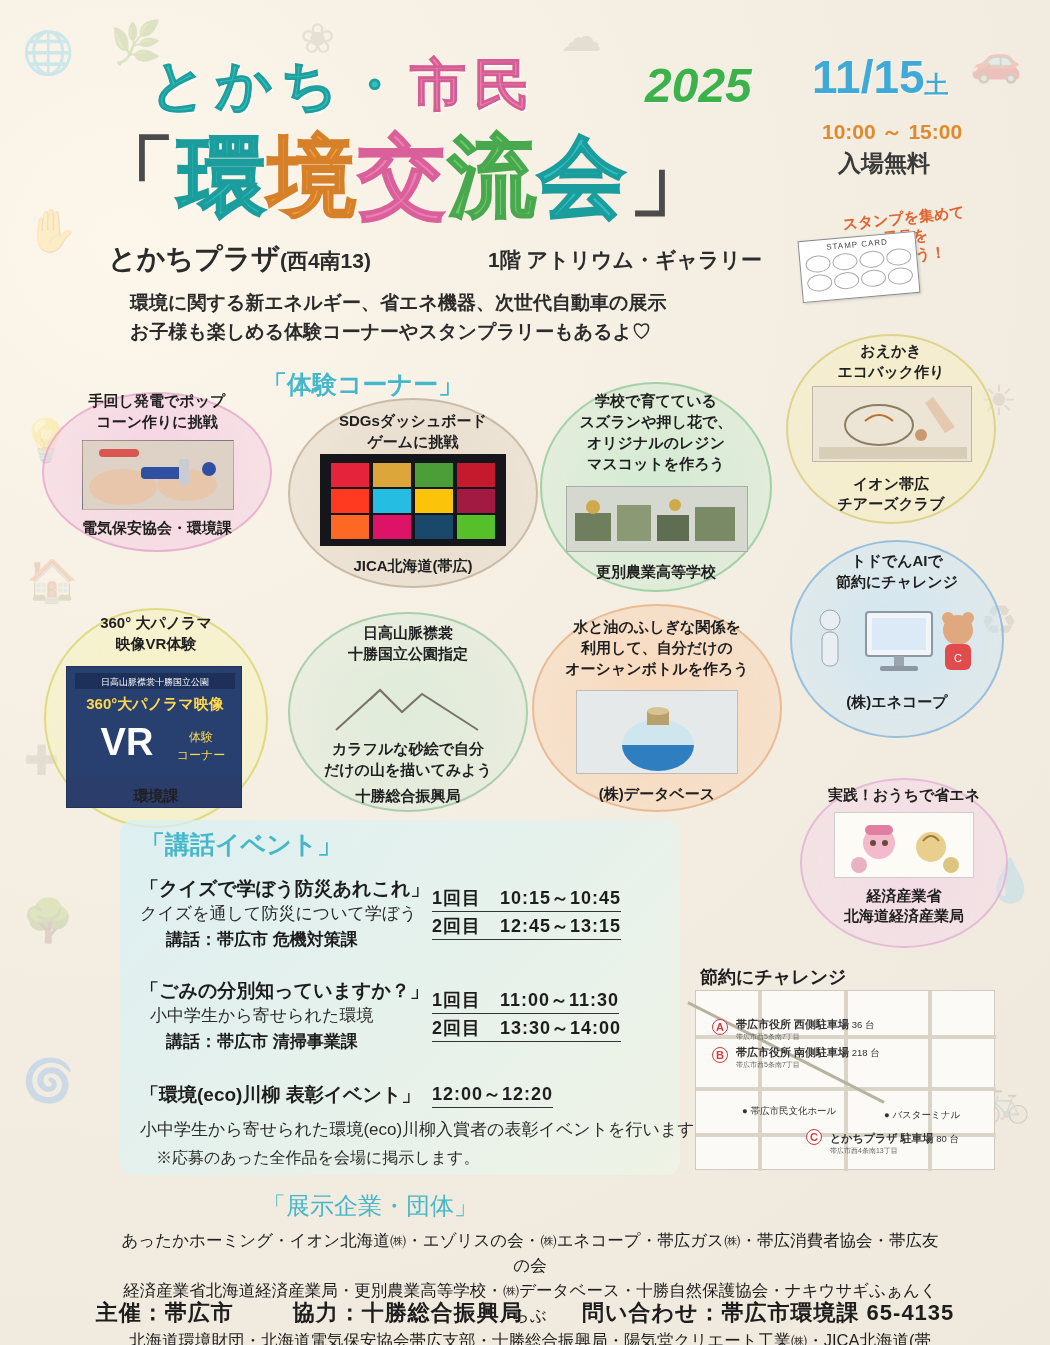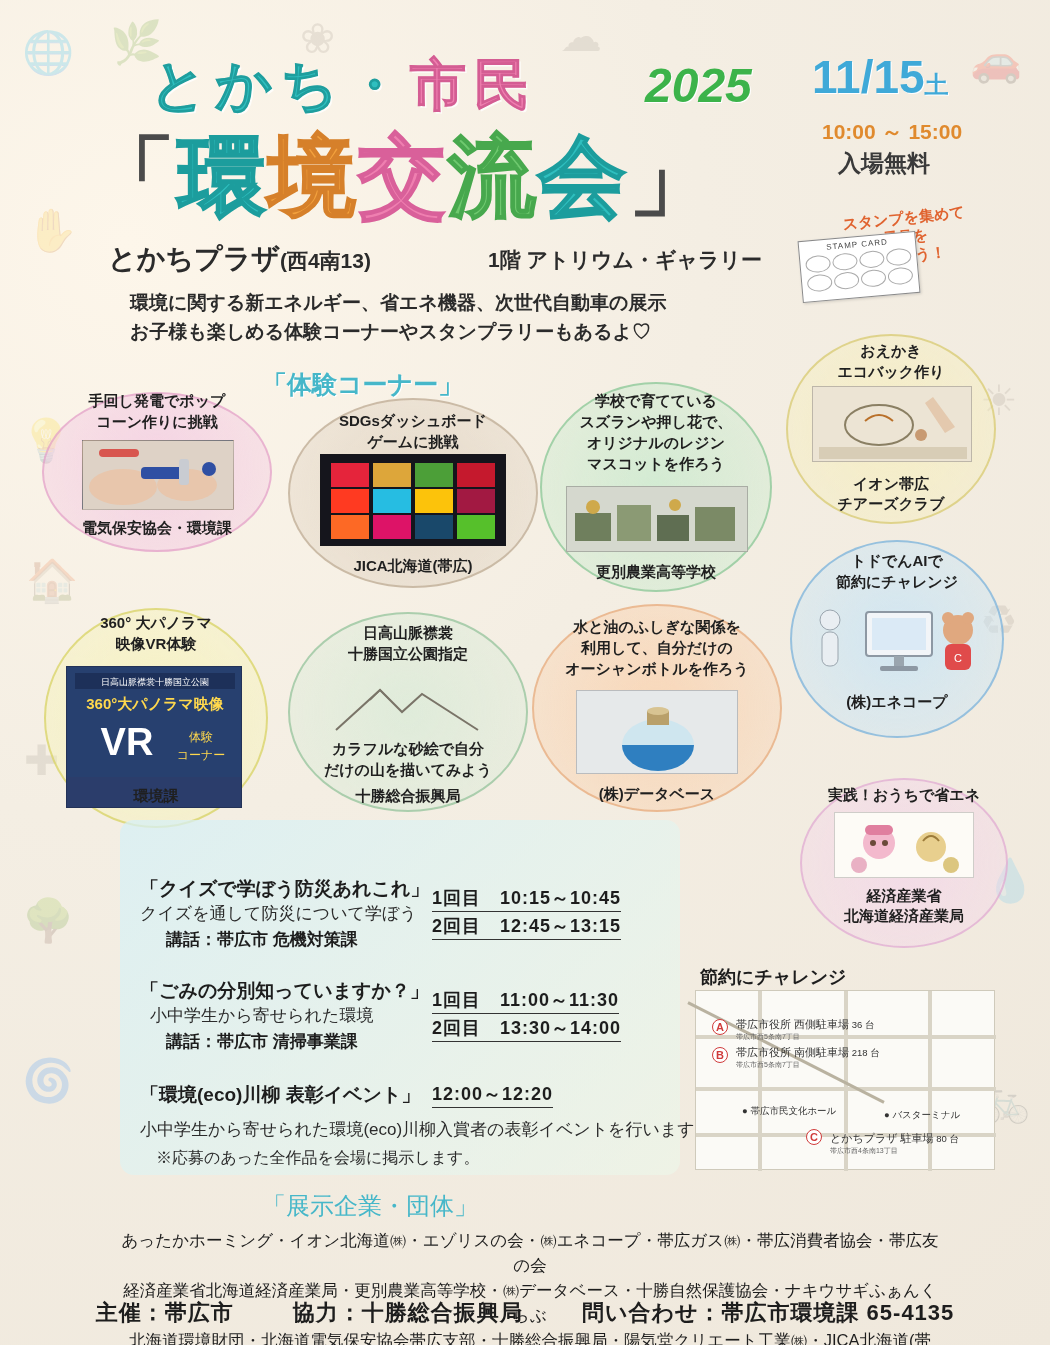--- a/index.html
+++ b/index.html
@@ -142,21 +142,21 @@
     position:absolute; left:695px; top:990px; width:300px; height:180px;
     background:#fbfaf6; border:1px solid #cfcabb;
   }
   .map-line { position:absolute; background:#d9d4c6; }
   .map-badge {
     position:absolute; width:16px; height:16px; border-radius:50%;
     border:1.5px solid #d03b3b; color:#d03b3b; font-size:11px; font-weight:bold;
     text-align:center; line-height:14px; background:#fff;
   }
   .map-txt { position:absolute; font-size:9.5px; color:#333; white-space:nowrap; }
-  .map-txt .b { font-weight:normal; font-size:11px; }
+  .map-txt .b { font-weight:bold; font-size:11px; }
   .map-sub { font-size:7px; color:#666; }
 
   
   .ex-head { position:absolute; left:262px; top:1190px; font-size:24px; font-weight:normal; color:#46b7c9;}
   .ex-body { position:absolute; left:120px; top:1228px; width:820px; text-align:center;
              font-size:16.5px; line-height:25px; color:#1d1d1d; }
   .footer { position:absolute; left:0; top:1298px; width:1050px; text-align:center;
             font-size:22px; font-weight:bold; color:#1d1d1d; letter-spacing:1px;}
   .footer span { display:inline-block; margin:0 26px; }
 </style>
@@ -396,20 +396,21 @@
         <ellipse cx="81" cy="54" rx="36" ry="26" fill="#cfe6ef"></ellipse>
         <path d="M45 54 a36 26 0 0 0 72 0 z" fill="#2f7fc0"></path>
         <rect x="70" y="20" width="22" height="14" fill="#b9a06a"></rect>
         <ellipse cx="81" cy="20" rx="11" ry="4" fill="#d8c492"></ellipse>
       </svg>
     </div>
     <div class="org" style="top:180px;">(株)データベース</div>
   </div>
 
   <div id="talks"></div>
+  <div class="talk-head">「講話イベント」</div>
 
   <div class="t-title" style="left:140px;top:876px;">「クイズで学ぼう防災あれこれ」</div>
   <div class="t-sub" style="left:140px;top:902px;">クイズを通して防災について学ぼう</div>
   <div class="t-org" style="left:166px;top:928px;">講話：帯広市 危機対策課</div>
   <div class="t-time" style="left:432px;top:886px;">1回目　10:15～10:45</div>
   <div class="t-time2" style="left:432px;top:914px;">2回目　12:45～13:15</div>
 
   <div class="t-title" style="left:140px;top:978px;">「ごみの分別知っていますか？」</div>
   <div class="t-sub" style="left:150px;top:1004px;">小中学生から寄せられた環境</div>
   <div class="t-org" style="left:166px;top:1030px;">講話：帯広市 清掃事業課</div>

